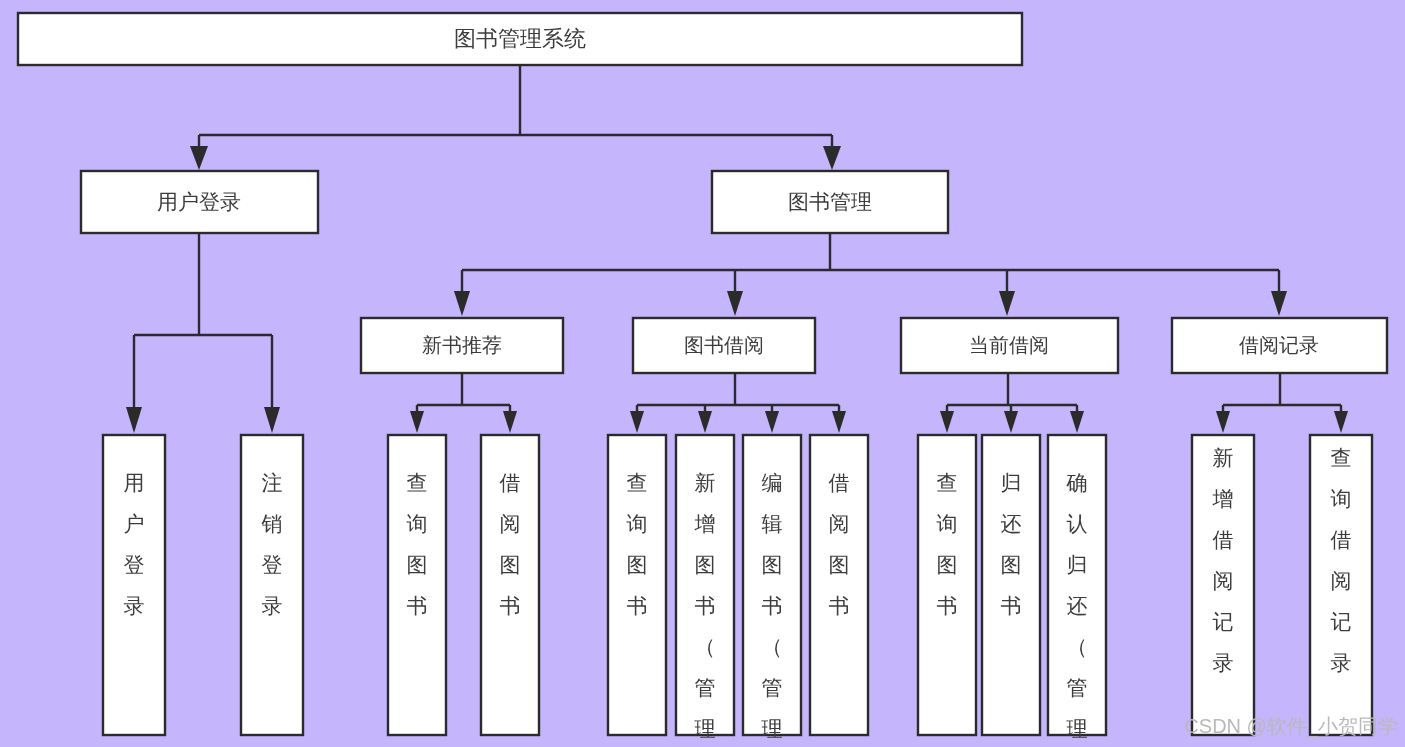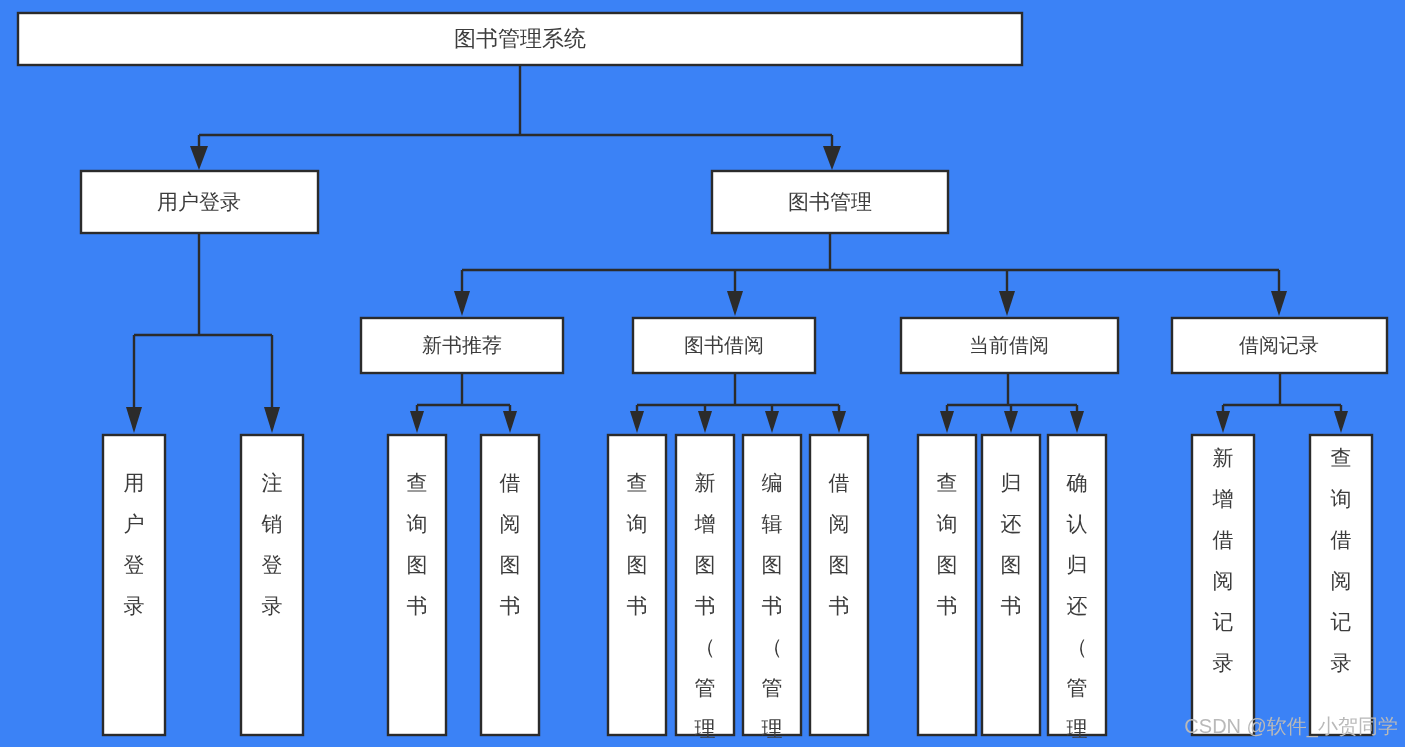--- a/index.html
+++ b/index.html
@@ -8,21 +8,21 @@
     padding: 0;
     background: #ffffff;
   }
   body {
     font-family: "Liberation Sans", "DejaVu Sans", sans-serif;
   }
   #diagram-root {
     position: relative;
     width: 1405px;
     height: 747px;
-    background: #3b82f6;
+    background: #c4b5fd;
     overflow: hidden;
   }
   svg.tree-svg {
     position: absolute;
     left: 0;
     top: 0;
     width: 1405px;
     height: 747px;
     display: block;
   }

